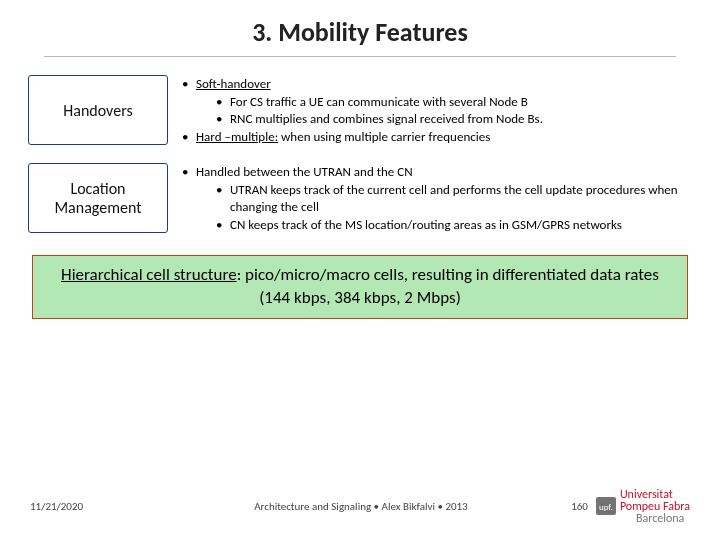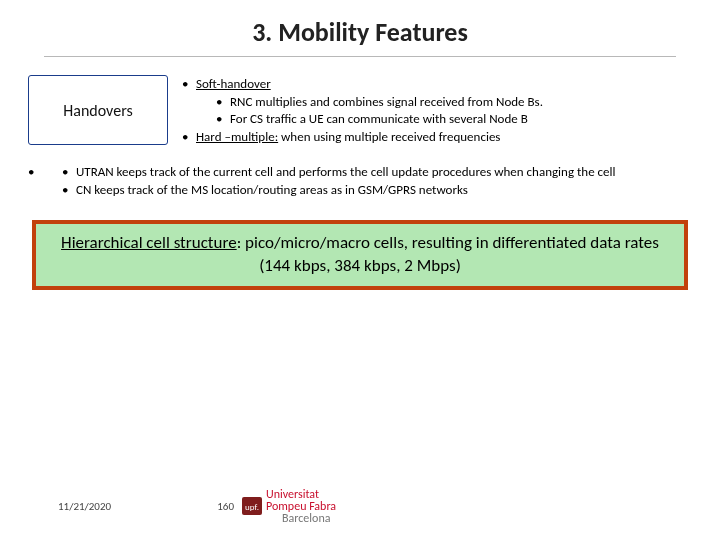--- a/index.html
+++ b/index.html
@@ -47,44 +47,44 @@
     line-height: 1.35;
   }
   .content ul { list-style: none; padding-left: 0; }
   .content li { position: relative; padding-left: 14px; }
   .content li::before { content: "•"; position: absolute; left: 0; top: 0; }
   .content li ul { padding-left: 20px; }
   .u { text-decoration: underline; }
   .green-box {
     margin: 22px 32px 0 32px;
     background: #b3e7b3;
-    border: 4px solid #c2410c;
+    border: 1px solid #c2410c;
     padding: 8px 12px;
     font-size: 17px;
     text-align: center;
     line-height: 1.35;
   }
   .footer {
     position: absolute;
     bottom: 16px;
     left: 0;
     width: 100%;
     display: flex;
     align-items: center;
     font-size: 11px;
     color: #444;
     padding: 0 30px;
   }
-  .footer-date { flex: 0 0 140px; margin-left: 28px; }
+  .footer-date { flex: 0 0 140px; }
   .footer-center { flex: 1; text-align: center; }
   .footer-pg { width: 36px; text-align: right; }
   .footer-logo { display: flex; align-items: center; gap: 4px; margin-left: 8px; }
   .logo-badge {
     width: 20px; height: 18px;
-    background: #7f1d1d;
+    background: #737373;
     border-radius: 2px;
     display: flex; align-items: center; justify-content: center;
   }
   .logo-badge-inner { color: #fff; font-size: 9px; line-height: 1; }
   .logo-text { font-size: 12px; color: #c8102e; line-height: 1; }
   .logo-text .sub { color: #777; padding-left: 16px; }
 </style>
 </head>
 <body>
 
@@ -93,52 +93,55 @@
 
 <div class="rows">
 
   <div class="row">
     <div class="label-box">Handovers</div>
     <div class="content">
       <ul>
         <li>
           <span class="u">Soft-handover</span>
           <ul>
+            <li>For CS  traffic a UE can communicate with several Node B</li>
             <li>RNC multiplies and combines signal received from Node Bs.</li>
-            <li>For CS  traffic a UE can communicate with several Node B</li>
           </ul>
         </li>
         <li>
-          <span class="u">Hard –multiple:</span><span> when using  multiple received frequencies</span>
+          <span class="u">Hard –multiple:</span><span> when using  multiple carrier frequencies</span>
         </li>
       </ul>
     </div>
   </div>
 
   <div class="row">
+    <div class="label-box">Location Management</div>
     <div class="content">
       <ul>
         <li>
+          <span>Handled between the UTRAN and the CN</span>
           <ul>
             <li>UTRAN keeps track of the current cell and  performs the cell update procedures when changing the cell</li>
             <li>CN keeps track of the MS location/routing areas as in GSM/GPRS networks</li>
           </ul>
         </li>
       </ul>
     </div>
   </div>
 
 </div>
 
 <div class="green-box">
   <span class="u">Hierarchical cell structure</span><span>: pico/micro/macro cells, resulting in differentiated data rates (144 kbps, 384 kbps, 2 Mbps)</span>
 </div>
 
 <div class="footer">
   <div class="footer-date">11/21/2020</div>
+  <div class="footer-center">Architecture and Signaling • Alex Bikfalvi • 2013</div>
   <div class="footer-pg">160</div>
   <div class="footer-logo">
     <div class="logo-badge">
       <span class="logo-badge-inner">upf.</span>
     </div>
     <div class="logo-text">
       <div>Universitat</div>
       <div>Pompeu Fabra</div>
       <div class="sub">Barcelona</div>
     </div>

